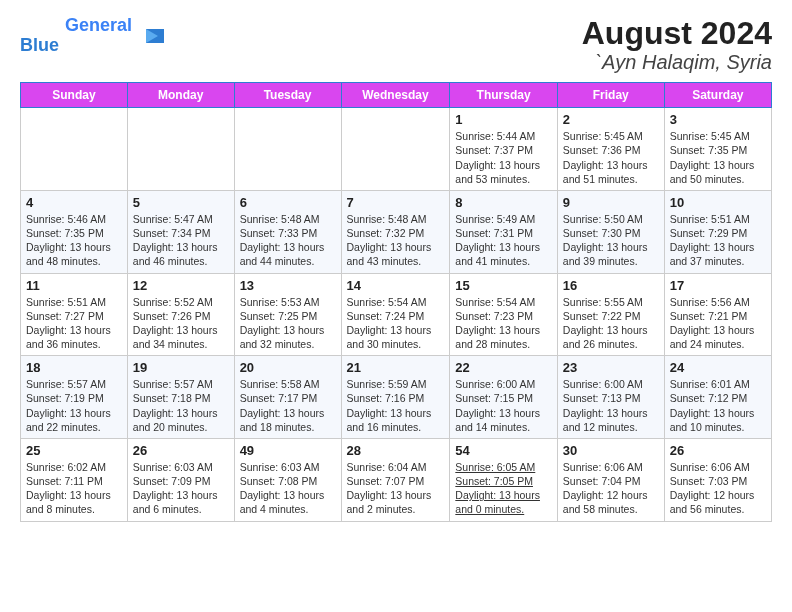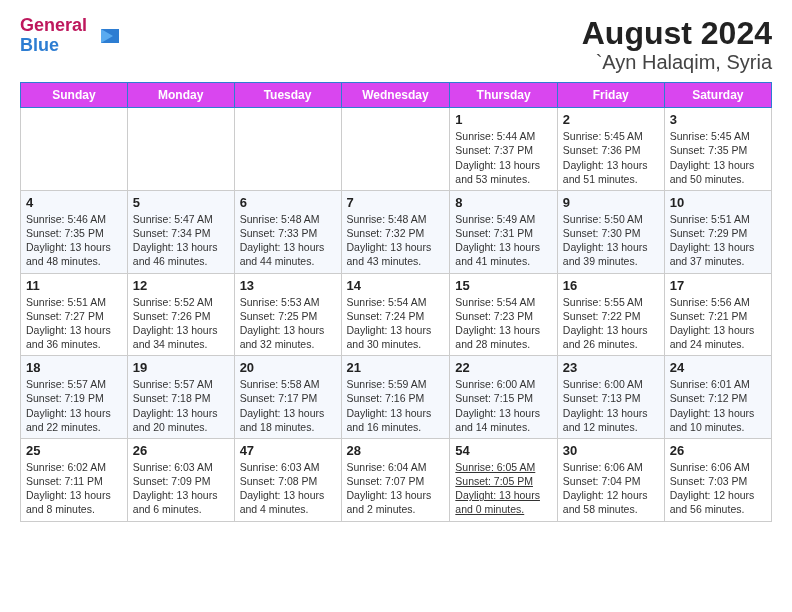--- a/index.html
+++ b/index.html
@@ -25,39 +25,40 @@
       align-items: center;
       gap: 0;
     }
     .logo-text {
       display: flex;
       flex-direction: column;
       font-size: 18px;
       font-weight: bold;
       line-height: 1.1;
     }
-    .logo-general { color: #be185d; }
+    .logo-general { color: #3b82f6; margin-left: 45px; }
     .logo-blue { color: #2d7dd2; }
     .logo-icon {
       width: 30px;
       height: 30px;
       margin-left: 4px;
     }
     .title-block {
       text-align: right;
     }
     .title-month {
       font-size: 32px;
       font-weight: bold;
       color: #222;
       line-height: 1.1;
     }
     .title-location {
       font-size: 20px;
       color: #444;
+      font-style: italic;
     }
     .calendar {
       width: 100%;
       border-collapse: collapse;
       font-size: 11px;
     }
     .calendar th {
       background: #2d7dd2;
       color: #fff;
       text-align: center;
@@ -325,21 +326,21 @@
 and 8 minutes.</div>
           </td>
           <td>
             <div class="day-number">26</div>
             <div class="day-info" style="white-space: pre-line;">Sunrise: 6:03 AM
 Sunset: 7:09 PM
 Daylight: 13 hours
 and 6 minutes.</div>
           </td>
           <td>
-            <div class="day-number">47</div>
+            <div class="day-number">49</div>
             <div class="day-info" style="white-space: pre-line;">Sunrise: 6:03 AM
 Sunset: 7:08 PM
 Daylight: 13 hours
 and 4 minutes.</div>
           </td>
           <td>
             <div class="day-number">28</div>
             <div class="day-info" style="white-space: pre-line;">Sunrise: 6:04 AM
 Sunset: 7:07 PM
 Daylight: 13 hours

